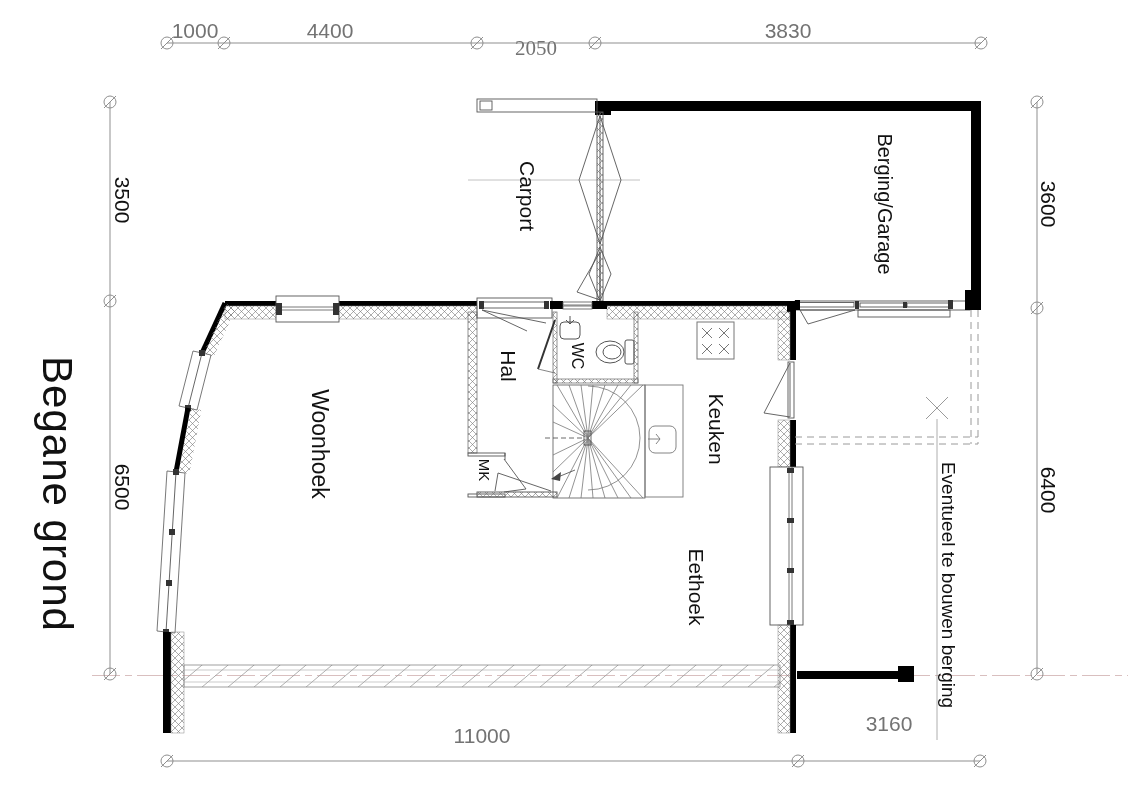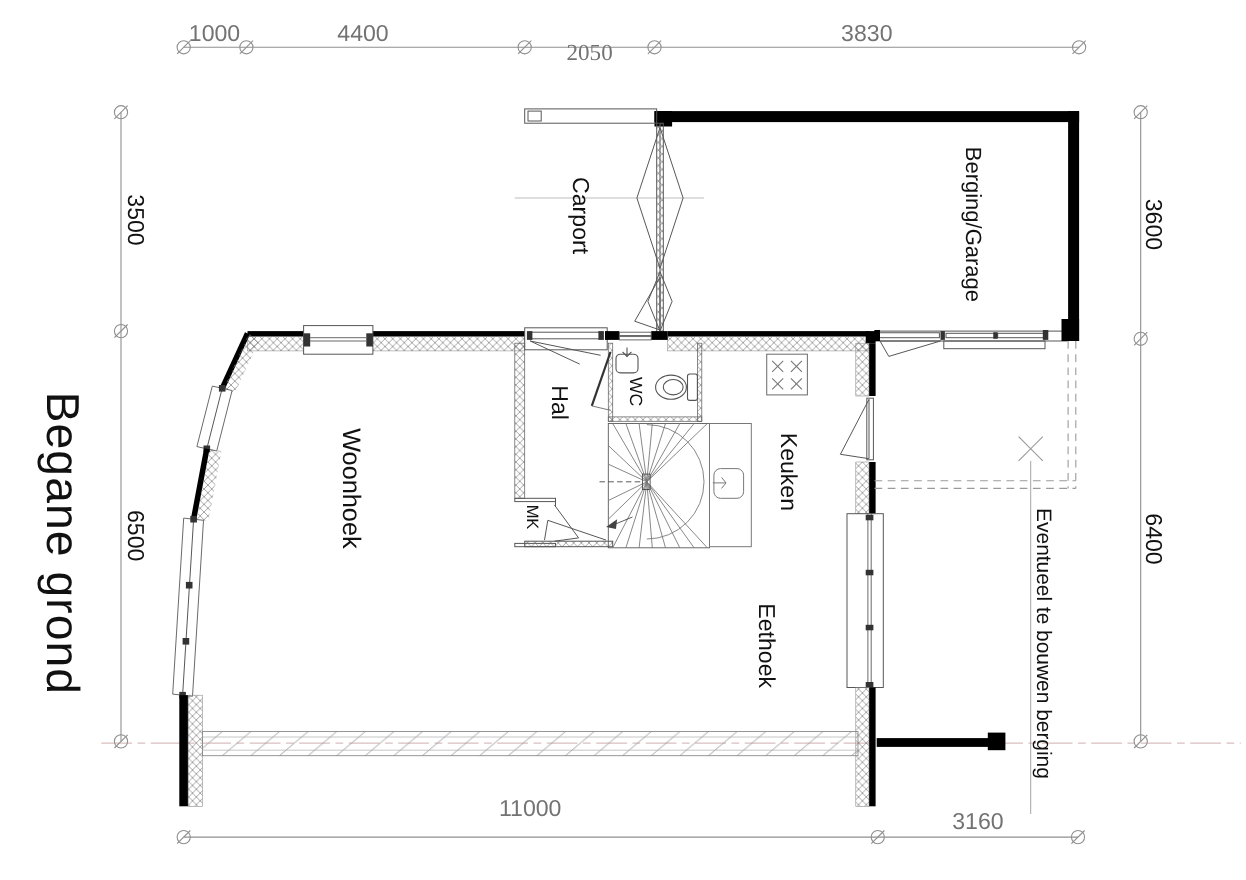--- a/index.html
+++ b/index.html
@@ -306,21 +306,21 @@
 </svg>
 
   <span class="vlabel title" style="left:57px;top:494px;">Begane grond</span>
 
   <span class="hlabel" style="left:195px;top:31px;">1000</span>
   <span class="hlabel" style="left:330px;top:31px;">4400</span>
   <span class="hlabel" style="left:536px;top:48px;font-family:Liberation Serif, serif;">2050</span>
   <span class="hlabel" style="left:788px;top:31px;">3830</span>
 
   <span class="hlabel" style="left:482px;top:736px;">11000</span>
-  <span class="hlabel" style="left:889px;top:748px;">3160</span>
+  <span class="hlabel" style="left:889px;top:724px;">3160</span>
 
   <span class="vlabel" style="left:122px;top:200px;">3500</span>
   <span class="vlabel" style="left:122px;top:487px;">6500</span>
 
   <span class="vlabel" style="left:1048px;top:204px;">3600</span>
   <span class="vlabel" style="left:1048px;top:490px;">6400</span>
 
   <span class="vlabel room" style="left:527px;top:196px;">Carport</span>
   <span class="vlabel garage" style="left:884px;top:204px;">Berging/Garage</span>
   <span class="vlabel room" style="left:508px;top:366px;">Hal</span>

